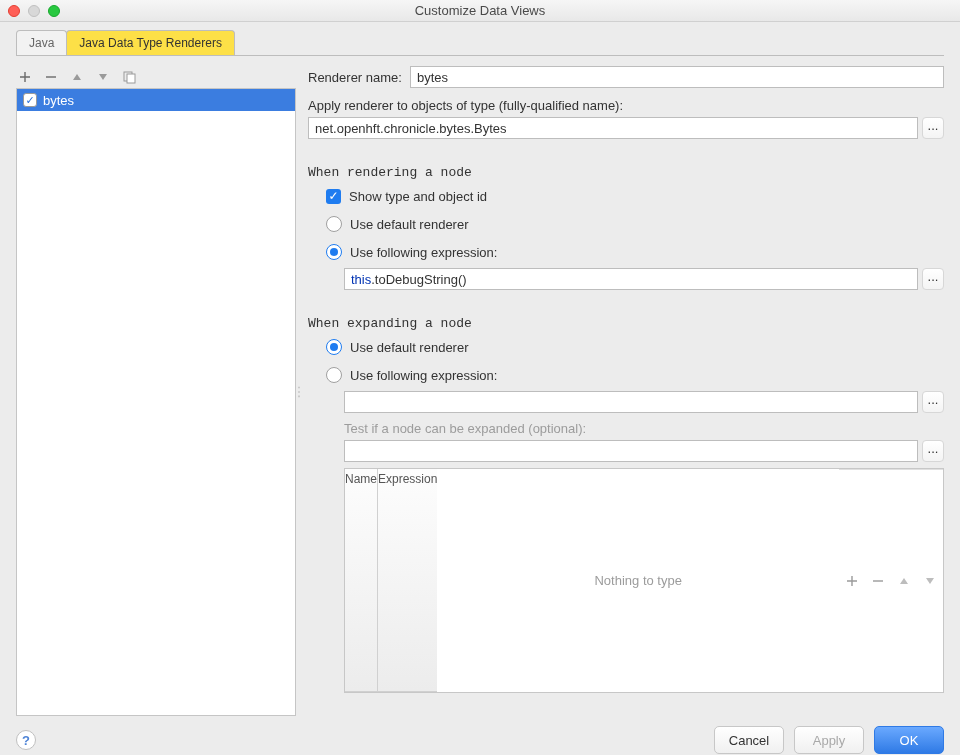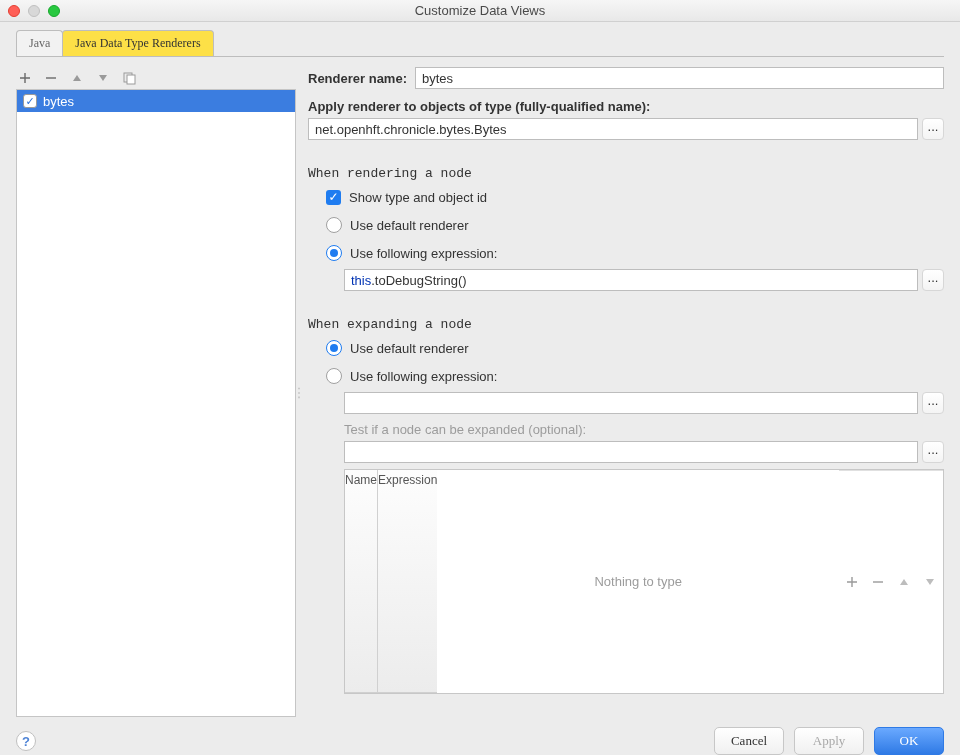--- a/index.html
+++ b/index.html
@@ -28,21 +28,20 @@
   .tl.gray { background: #d8d8d8; border: 0.5px solid #c0c0c0; }
   .tl.green { background: #28c840; border: 0.5px solid #17a82d; }
   .titlebar .title {
     position: absolute; left: 0; right: 0; text-align: center;
     font-size: 13px; color: #4a4a4a;
   }
   .tabs {
     display: flex; align-items: center;
     padding: 8px 9px 0 16px;
     background: #ececec;
-    font-family: Liberation Serif, serif;
   }
   .tab {
     padding: 5px 12px;
     border: 1px solid #bdbdbd;
     border-bottom: none;
     background: #f2f2f2;
     color: #666;
     font-size: 12px;
     border-radius: 4px 4px 0 0;
     margin-right: -1px;
@@ -91,21 +90,21 @@
     display:flex;align-items:center;justify-content:center;
     color:#bdbdbd;
   }
   .right-pane {
     flex: 1;
     padding-left: 6px;
     display:flex;flex-direction:column;
     gap: 4px;
   }
   .row { display:flex; align-items:center; gap: 8px; }
-  .label { color: #333; font-weight: bold; }
+  .label { color: #333; }
   .input {
     flex: 1;
     height: 22px;
     border: 1px solid #bdbdbd;
     background: #fff;
     padding: 0 6px;
     font-size: 13px;
     color: #333;
     border-radius: 0;
     outline: none;
@@ -176,21 +175,20 @@
     display:flex;align-items:center;justify-content:center;
   }
   .right-btns { display:flex; gap:10px; }
   .btn {
     min-width:70px; height:28px;
     border:1px solid #c7c7c7; border-radius:5px;
     background:linear-gradient(#fff,#f0f0f0);
     font-size:13px;color:#333;
     display:flex;align-items:center;justify-content:center;
     padding:0 12px;
-    font-family:Liberation Serif, serif;
   }
   .btn.disabled { color:#a9a9a9; }
   .btn.primary {
     border-color:#2f7ae5;
     background:linear-gradient(#6aa9ff,#2f7ae5);
     color:#fff;
   }
   .kw { color:#0033b3; }
 </style>
 </head>

